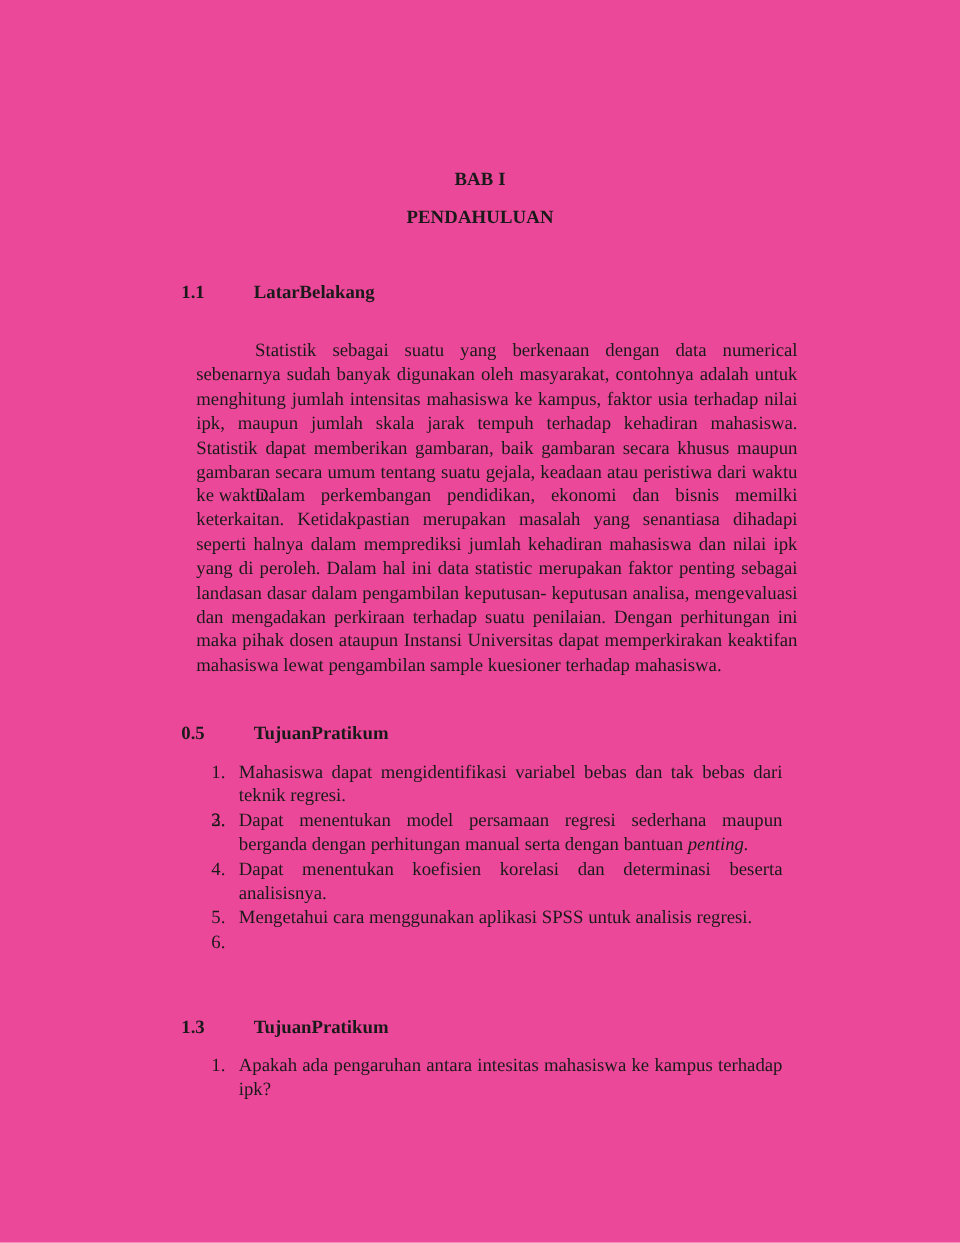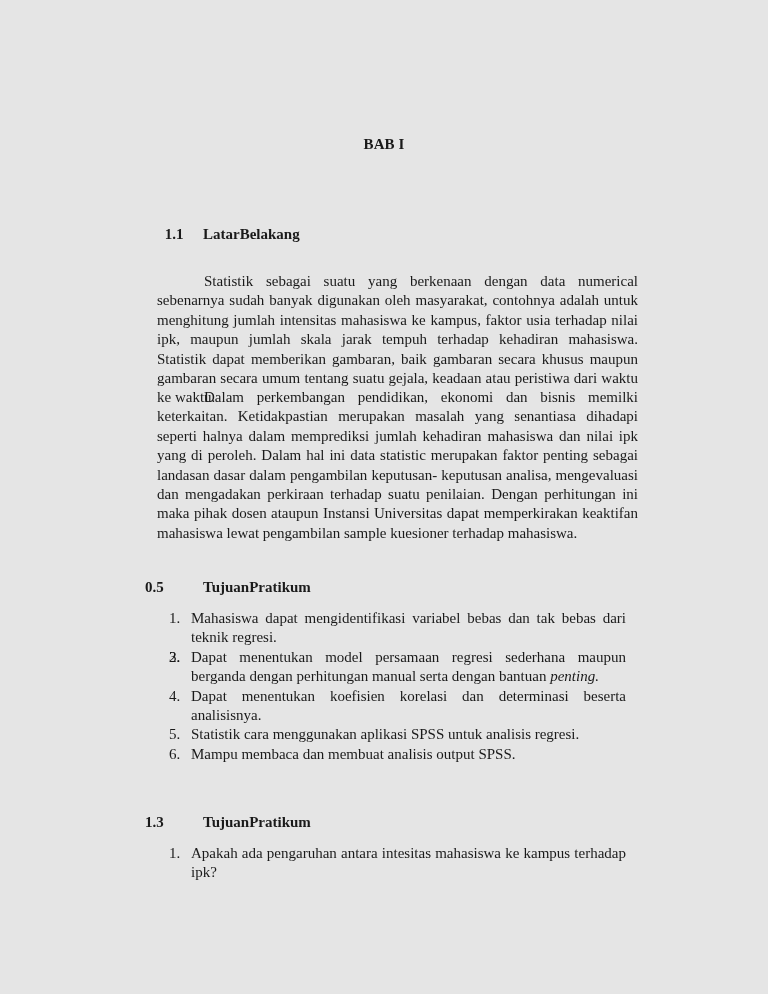--- a/index.html
+++ b/index.html
@@ -1,25 +1,25 @@
 <!DOCTYPE html>
 <html><head>
 <meta charset="utf-8">
 <style>
   html, body { margin: 0; padding: 0; background: #ffffff; }
   body { width: 768px; height: 994px; position: relative; overflow: hidden;
          font-family: "Liberation Serif", "DejaVu Serif", serif; color: #1a1a1a; }
-  .page { position: absolute; left: 0; top: 0; width: 768px; height: 994px; background: #e5e5e5; font-family: Liberation Serif, serif; }
+  .page { position: absolute; left: 0; top: 0; width: 768px; height: 994px; background: #ec4899; font-family: Liberation Serif, serif; }
   .center-title { position: absolute; left: 0; width: 768px; text-align: center;
                   font-weight: bold; font-size: 15px; letter-spacing: 0.1px; }
   #bab-title { top: 136px; }
   #bab-subtitle { top: 166px; }
   .heading { position: absolute; left: 145px; font-weight: bold; font-size: 15px; }
   .heading .num { display: inline-block; width: 58px; }
-  #h1 { top: 226px; text-align: center; }
+  #h1 { top: 226px; }
   #h2 { top: 579px; }
   #h3 { top: 814px; }
   .para { position: absolute; left: 145px; width: 481px; font-size: 15px;
           line-height: 19.4px; text-align: justify; margin: 12px; }
   .para .indent { display: inline-block; width: 47px; }
   #p1 { top: 260px; }
   #p2 { top: 376px; }
   .numlist { position: absolute; left: 145px; width: 481px; margin: 0; padding: 0;
              list-style: none; font-size: 15px; line-height: 19.4px; }
   .numlist li { position: relative; padding-left: 46px; text-align: justify; }
@@ -27,37 +27,38 @@
   #list2 { top: 609px; }
   #list3 { top: 844px; }
   em { font-style: italic; }
 </style>
 </head>
 <body>
 
 <div class="page">
 
   <div id="bab-title" class="center-title">BAB I</div>
+  <div id="bab-subtitle" class="center-title">PENDAHULUAN</div>
 
   <div id="h1" class="heading">
     <span class="num">1.1</span><span>LatarBelakang</span>
   </div>
   <p id="p1" class="para"><span class="indent"></span><span>Statistik sebagai suatu yang berkenaan dengan data numerical sebenarnya sudah banyak digunakan oleh masyarakat, contohnya adalah untuk menghitung jumlah intensitas mahasiswa ke kampus, faktor usia terhadap nilai ipk, maupun jumlah skala jarak tempuh terhadap kehadiran mahasiswa. Statistik dapat memberikan gambaran, baik gambaran secara khusus maupun gambaran secara umum tentang suatu gejala, keadaan atau peristiwa dari waktu ke waktu.</span></p>
   <p id="p2" class="para"><span class="indent"></span><span>Dalam perkembangan pendidikan, ekonomi dan bisnis memilki keterkaitan. Ketidakpastian merupakan masalah yang senantiasa dihadapi seperti halnya dalam memprediksi jumlah kehadiran mahasiswa dan nilai ipk yang di peroleh. Dalam hal ini data statistic merupakan faktor penting sebagai landasan dasar dalam pengambilan keputusan- keputusan analisa, mengevaluasi dan mengadakan perkiraan terhadap suatu penilaian. Dengan perhitungan ini maka pihak dosen ataupun Instansi Universitas dapat memperkirakan keaktifan mahasiswa lewat pengambilan sample kuesioner terhadap mahasiswa.</span></p>
 
   <div id="h2" class="heading">
     <span class="num">0.5</span><span>TujuanPratikum</span>
   </div>
   <ol id="list2" class="numlist">
     <li><span class="n">1.</span><span>Mahasiswa dapat mengidentifikasi variabel bebas dan tak bebas dari teknik regresi.</span></li>
     <li><span class="n">2.</span></li>
     <li><span class="n">3.</span><span>Dapat menentukan model persamaan regresi sederhana maupun berganda dengan perhitungan manual serta dengan bantuan </span><em>penting.</em></li>
     <li><span class="n">4.</span><span>Dapat menentukan koefisien korelasi dan determinasi beserta analisisnya.</span></li>
-    <li><span class="n">5.</span><span>Statistik cara menggunakan aplikasi SPSS untuk analisis regresi.</span></li>
-    <li><span class="n">6.</span><span>Mampu membaca dan membuat analisis output SPSS.</span></li>
+    <li><span class="n">5.</span><span>Mengetahui cara menggunakan aplikasi SPSS untuk analisis regresi.</span></li>
+    <li><span class="n">6.</span></li>
   </ol>
 
   <div id="h3" class="heading">
     <span class="num">1.3</span><span>TujuanPratikum</span>
   </div>
   <ol id="list3" class="numlist">
     <li><span class="n">1.</span><span>Apakah ada pengaruhan antara intesitas mahasiswa ke kampus terhadap ipk?</span></li>
   </ol>
 
 </div>

